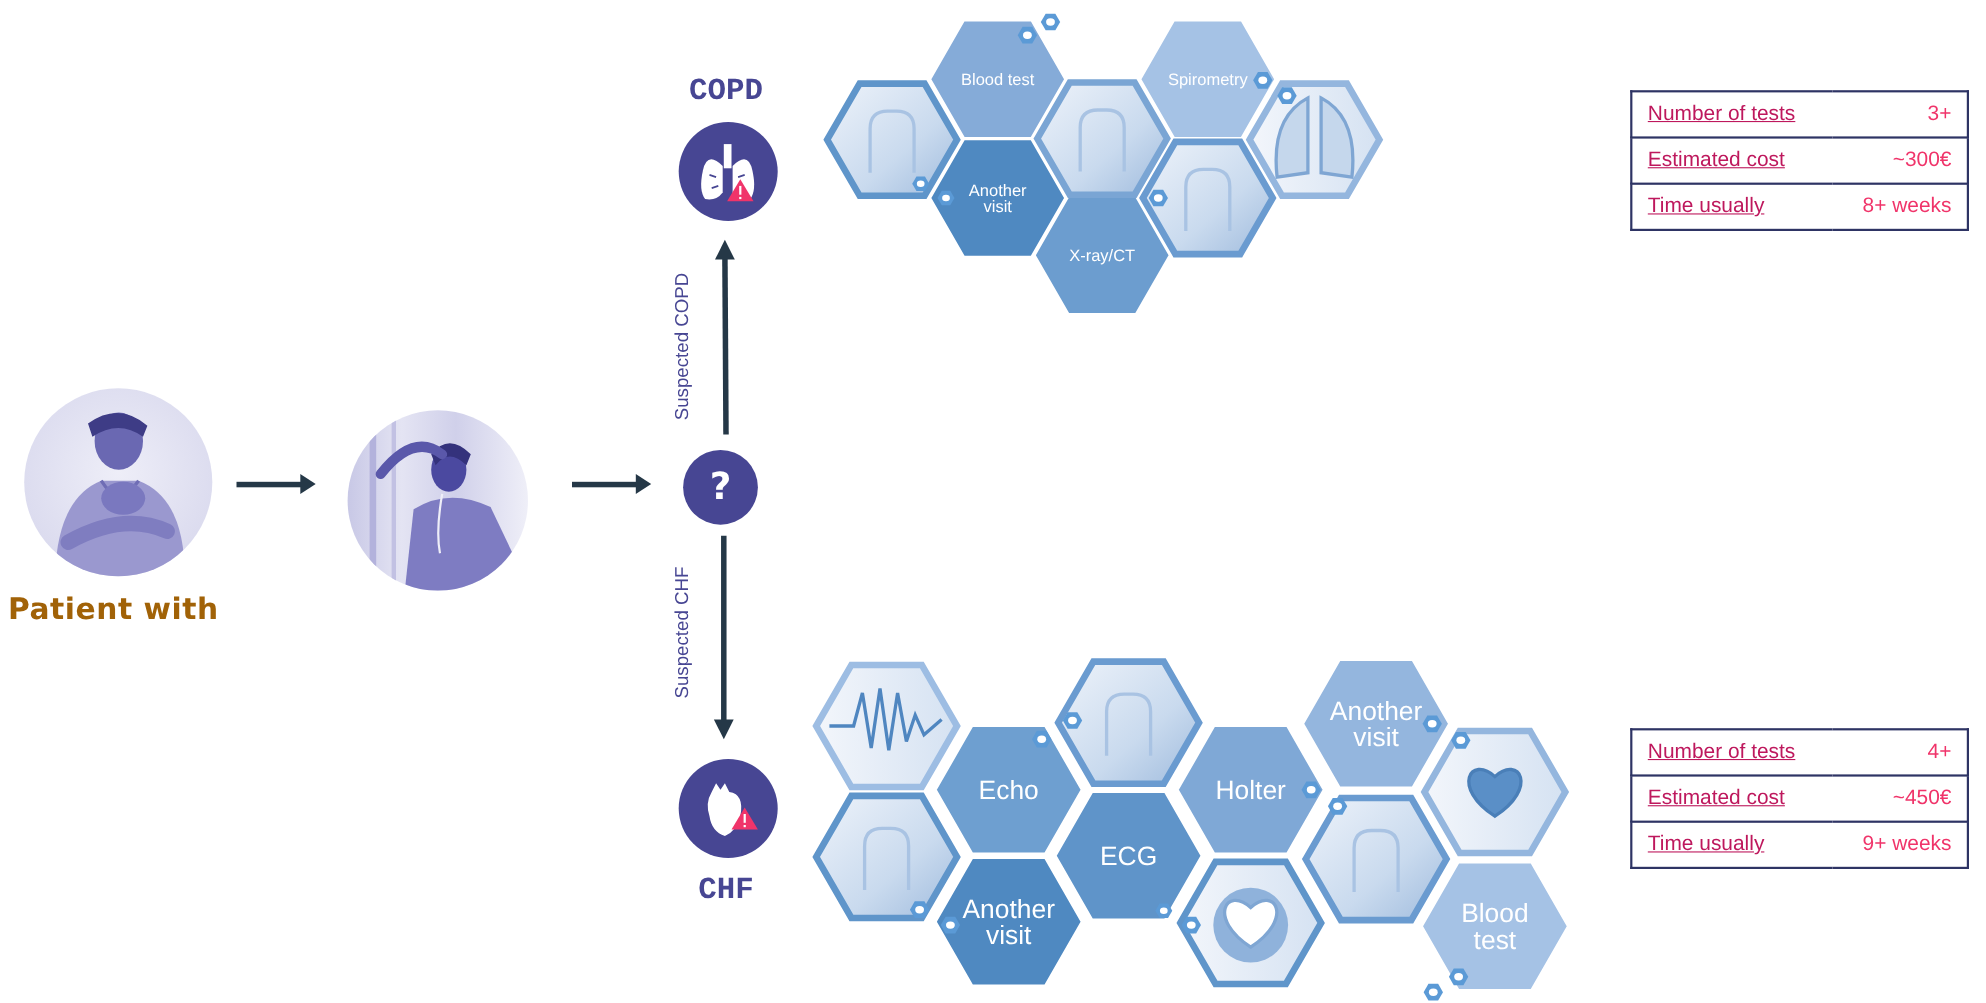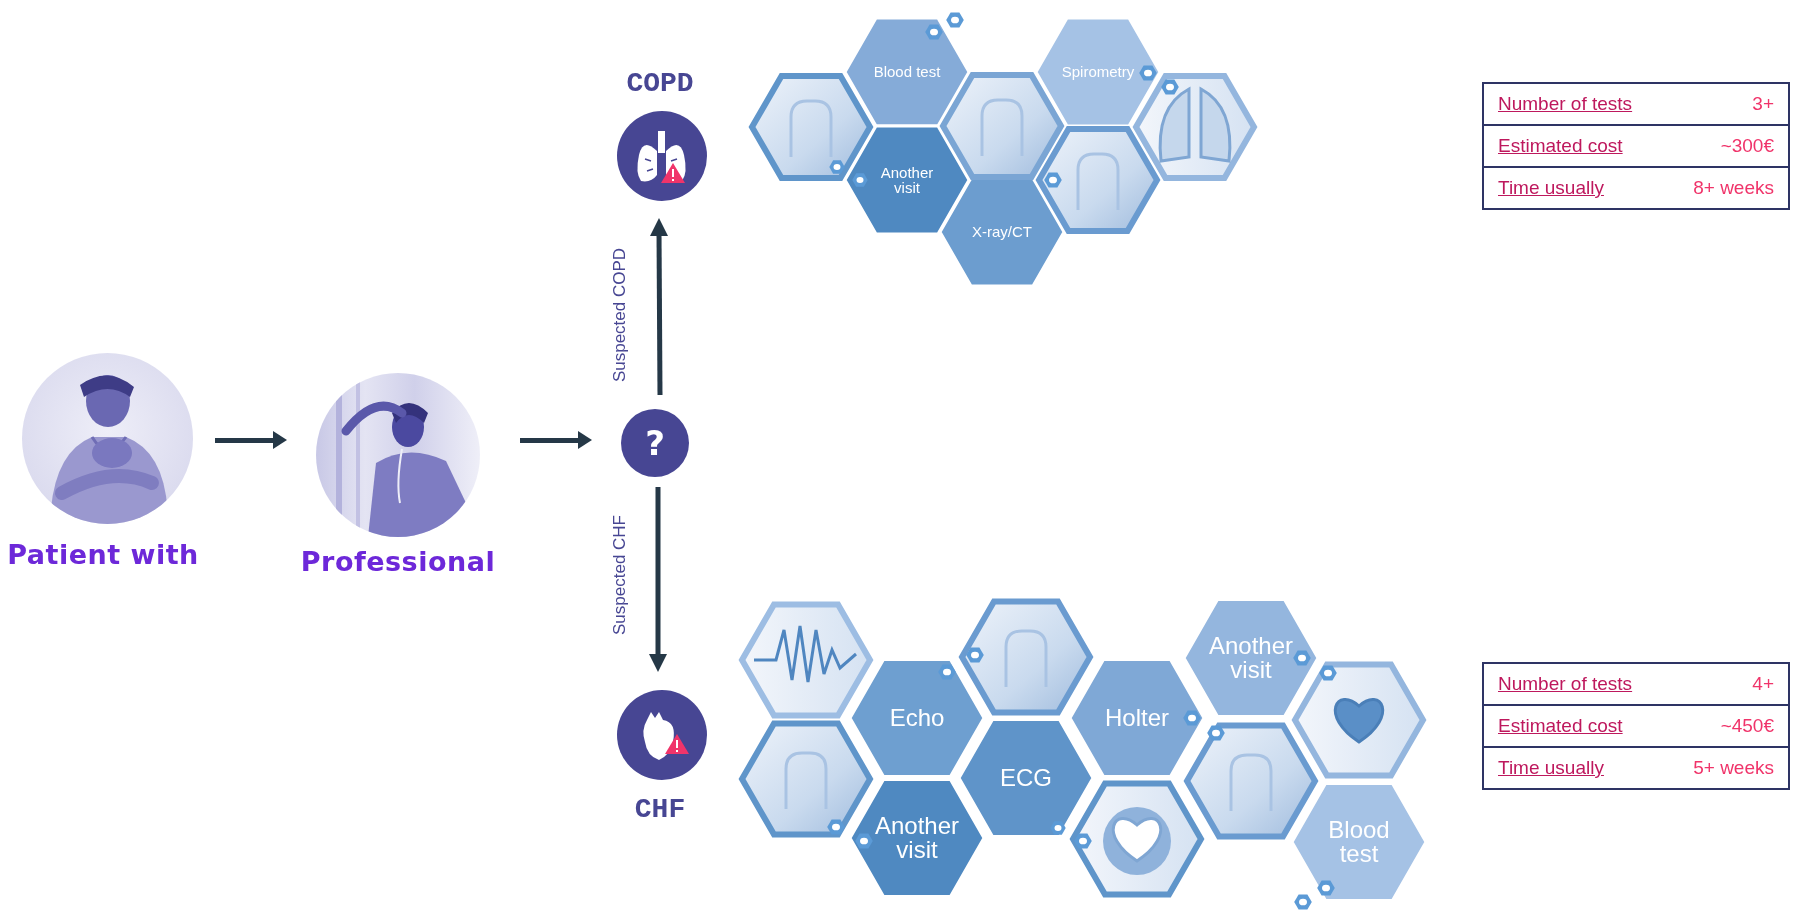--- a/index.html
+++ b/index.html
@@ -1,19 +1,19 @@
 <!DOCTYPE html>
 <html><head>
 <meta charset="utf-8">
 <style>
   html, body { margin:0; padding:0; background:#ffffff; }
   body { width:1805px; height:912px; position:relative; overflow:hidden; font-family:"Liberation Sans", sans-serif; }
   .abs { position:absolute; }
   .person { border-radius:50%; overflow:hidden; }
-  .node-title { color:#6d28d9; font-weight:bold; text-align:center; font-family:"DejaVu Sans", sans-serif; letter-spacing:0.5px; }
+  .node-title { color:#a16207; font-weight:bold; text-align:center; font-family:"DejaVu Sans", sans-serif; letter-spacing:0.5px; }
   .arrow-h { height:5px; background:#253847; }
   .arrow-h::after { content:""; position:absolute; right:-12px; top:-7px; border-left:14px solid #253847; border-top:9px solid transparent; border-bottom:9px solid transparent; }
   .vlabel { color:#474693; font-size:17px; transform:rotate(-90deg); transform-origin:center; white-space:nowrap; text-align:center; }
   .circle-dark { background:#474693; border-radius:50%; }
   .qmark { color:#fff; font-weight:bold; font-size:34px; text-align:center; font-family:"DejaVu Sans", sans-serif; }
   .cond-title { color:#474693; font-weight:bold; font-size:28px; text-align:center; font-family:Liberation Mono, monospace; }
   table.info { border-collapse:collapse; position:absolute; font-family:"Liberation Sans", sans-serif; }
   table.info td { border:2.5px solid #2e3464; height:40px; font-size:19px; padding:0 14px; }
   table.info td.lbl { color:#be185d; border-right:none;text-decoration:underline; }
   table.info td.val { color:#f0346a; text-align:right; border-left:none; }
@@ -43,21 +43,20 @@
     <rect x="20" y="0" width="6" height="164" fill="#b3b2dc"></rect>
     <rect x="40" y="0" width="4" height="164" fill="#c2c1e3"></rect>
     <ellipse cx="92" cy="54" rx="16" ry="20" fill="#4b49a0"></ellipse>
     <path d="M76 40 Q92 20 112 40 L108 50 Q92 34 80 50 Z" fill="#34327c"></path>
     <path d="M30 58 Q60 20 86 40" fill="none" stroke="#5a58aa" stroke-width="9" stroke-linecap="round"></path>
     <path d="M52 164 L60 90 Q92 70 130 88 L150 130 L140 164 Z" fill="#7e7cc2"></path>
     <path d="M86 76 Q80 110 84 130" fill="none" stroke="#eeeef8" stroke-width="2"></path>
   </svg>
 </div>
 <div class="abs node-title" style="left:290px;top:543px;width:216px;font-size:27px;line-height:37px;">
-  <div>Professional</div>
 </div>
 
 <div class="abs arrow-h" style="left:520px;top:438px;width:60px;"></div>
 
 <div class="abs circle-dark" style="left:621px;top:409px;width:68px;height:68px;">
   <div class="qmark" style="line-height:68px;">?</div>
 </div>
 
 <svg class="abs" style="left:640px;top:210px;" width="40" height="470">
   <line x1="20" y1="185" x2="19" y2="22" stroke="#253847" stroke-width="5"></line>
@@ -251,16 +250,16 @@
       <tr>
         <td class="lbl">Number of tests</td>
         <td class="val">4+</td>
       </tr>
   <tr>
         <td class="lbl">Estimated cost</td>
         <td class="val">~450€</td>
       </tr>
   <tr>
         <td class="lbl">Time usually</td>
-        <td class="val">5+ weeks</td>
+        <td class="val">9+ weeks</td>
       </tr>
 </tbody>
   </table>
 
 </body></html>

